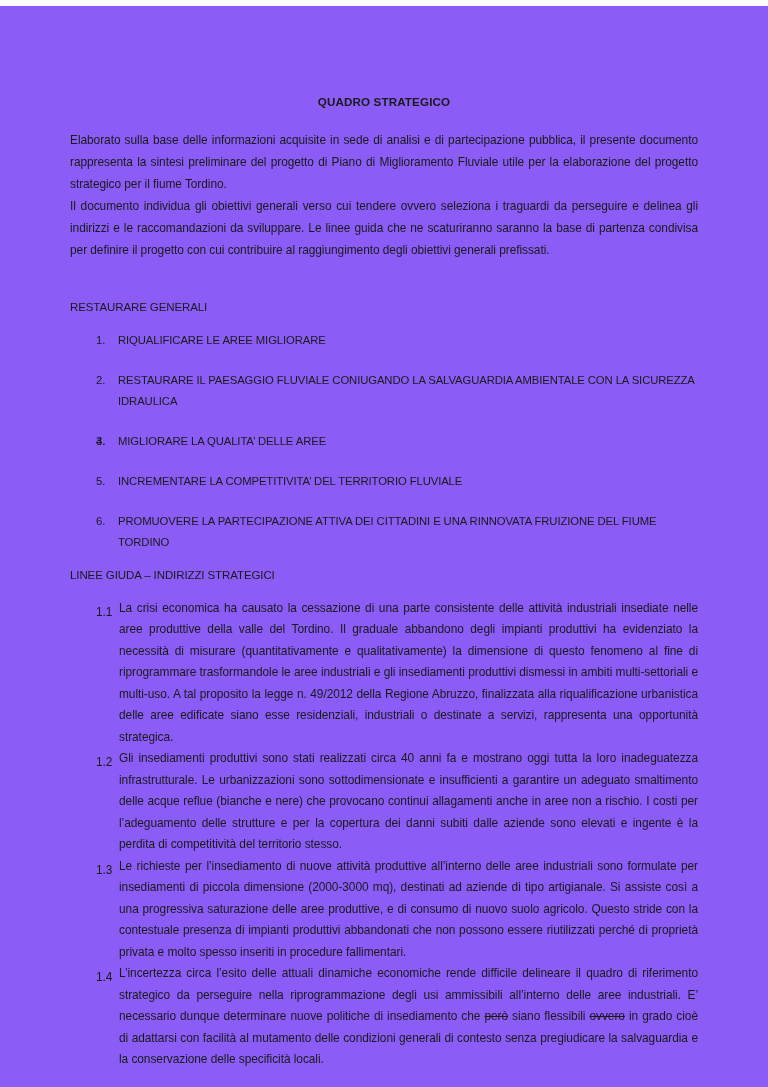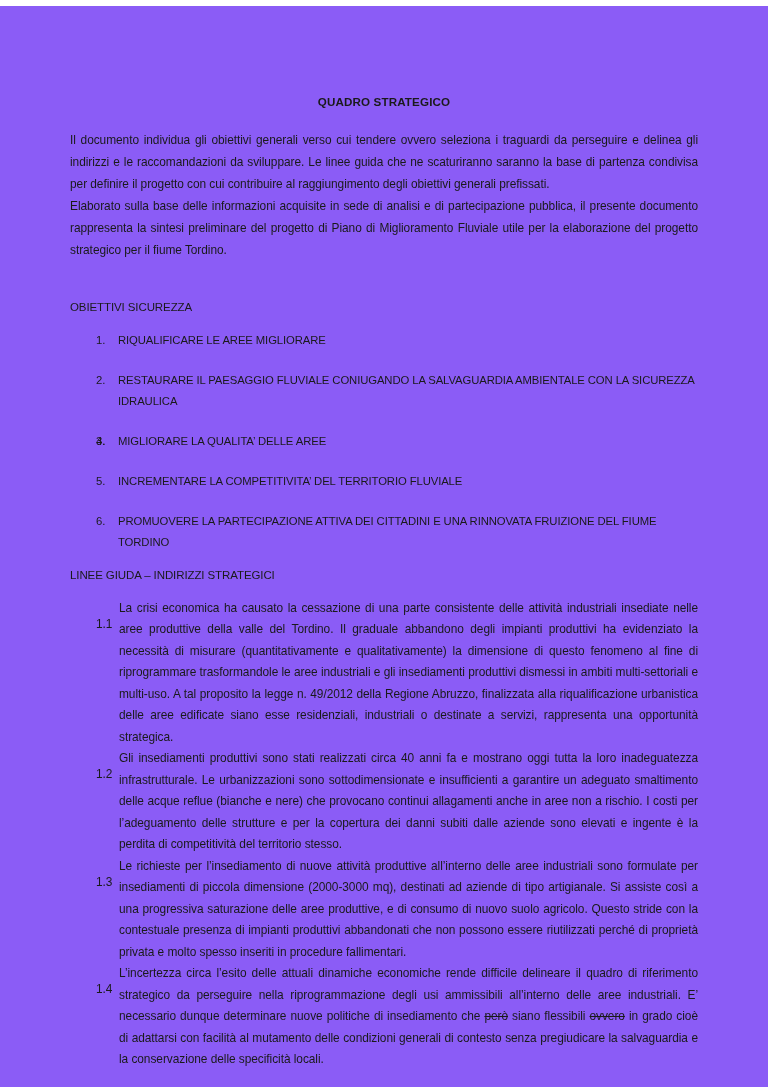--- a/index.html
+++ b/index.html
@@ -93,44 +93,44 @@
     font-size: 11.9px;
     line-height: 21.5px;
     text-align: justify;
     text-justify: inter-word;
     letter-spacing: -0.05px;
     margin-bottom: 0;
   }
   ul.linee > li > .subnum {
     position: absolute;
     left: 26px;
-    top: 16px;
+    top: 4px;
     width: 24px;
     text-align: left;
     font-size: 11.9px;
   }
   ul.linee > li > .txt { display: block; }
 
   s, .struck { text-decoration: line-through; }
 </style>
 </head>
 <body>
 
 <div class="page">
   <div class="content">
 
     <h1 class="doc-title">QUADRO STRATEGICO</h1>
 
+    <p class="body-par">Elaborato sulla base delle informazioni acquisite in sede di analisi e di partecipazione pubblica, il presente documento rappresenta la sintesi preliminare del progetto di Piano di Miglioramento Fluviale utile per la elaborazione del progetto strategico per il fiume Tordino.</p>
+
     <p class="body-par">Il documento individua gli obiettivi generali verso cui tendere ovvero seleziona i traguardi da perseguire e delinea gli indirizzi e le raccomandazioni da sviluppare. Le linee guida che ne scaturiranno saranno la base di partenza condivisa per definire il progetto con cui contribuire al raggiungimento degli obiettivi generali prefissati.</p>
-
-    <p class="body-par">Elaborato sulla base delle informazioni acquisite in sede di analisi e di partecipazione pubblica, il presente documento rappresenta la sintesi preliminare del progetto di Piano di Miglioramento Fluviale utile per la elaborazione del progetto strategico per il fiume Tordino.</p>
 
     <div class="gap-after-intro"></div>
 
-    <p class="section-head">OBIETTIVI SICUREZZA</p>
+    <p class="section-head">RESTAURARE GENERALI</p>
 
     <div class="gap-small"></div>
 
     <ol class="obiettivi">
       <li>
         <span class="num">1.</span>
         <span class="label">RIQUALIFICARE LE AREE MIGLIORARE</span>
       </li>
       <li>
         <span class="num">2.</span>

